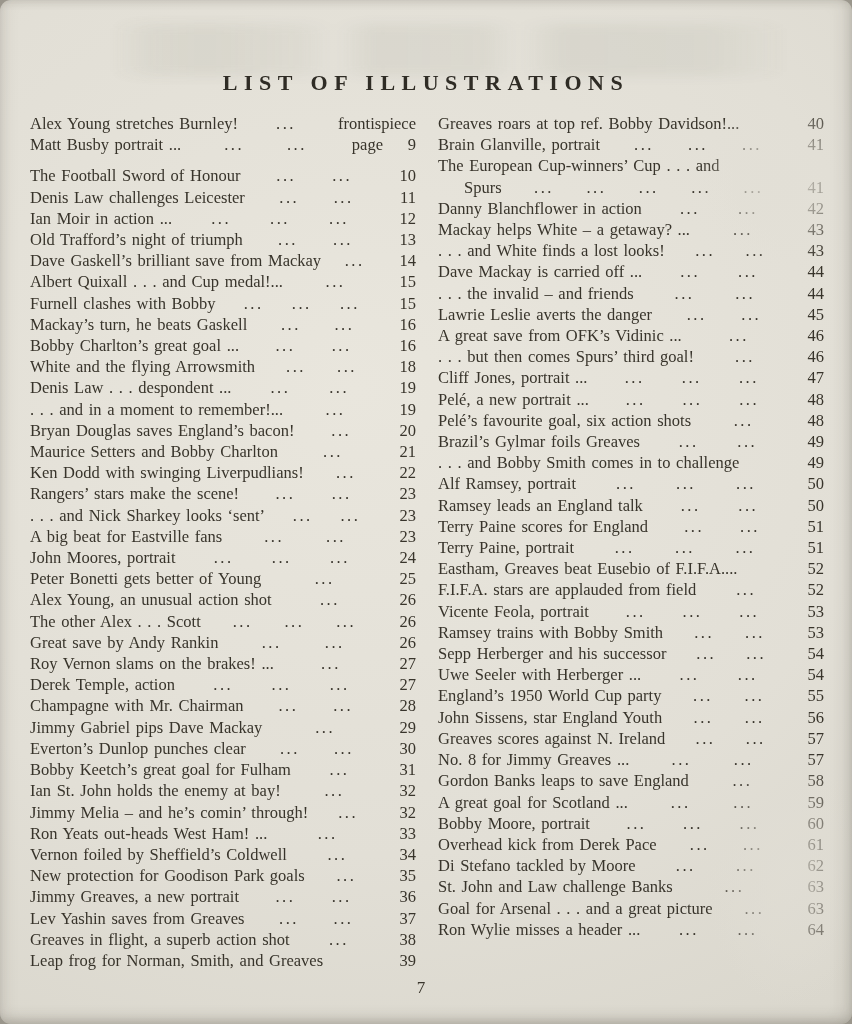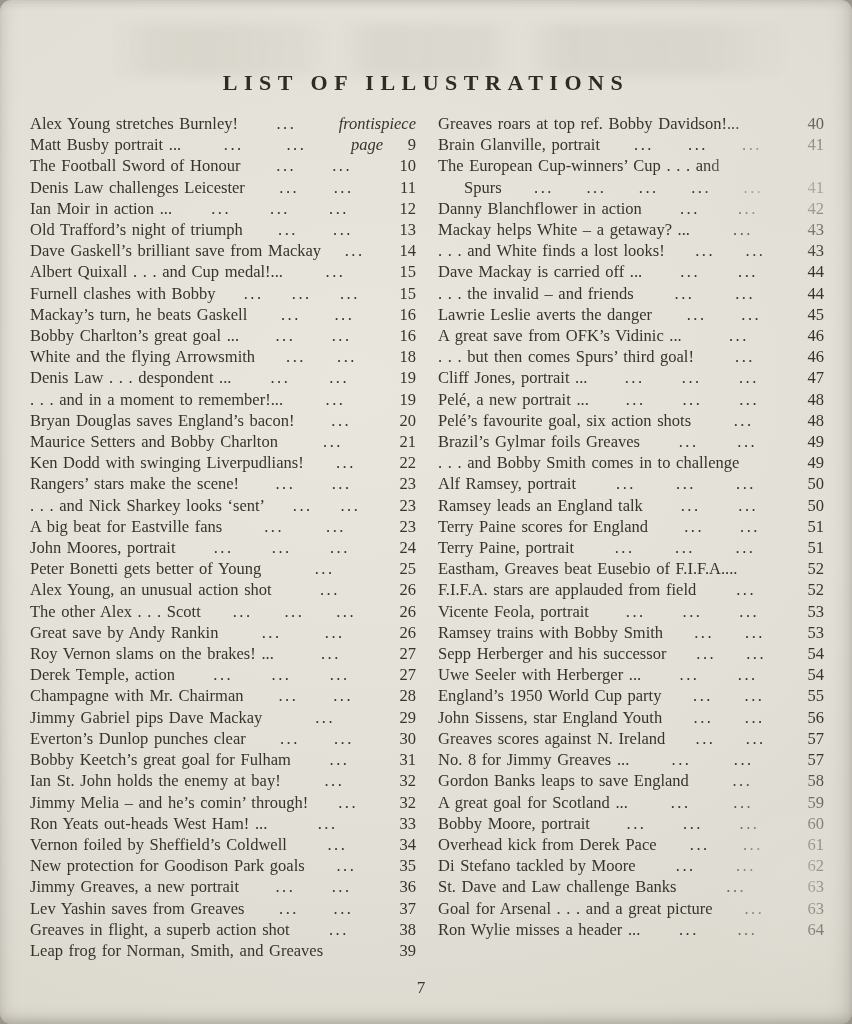--- a/index.html
+++ b/index.html
@@ -45,23 +45,23 @@
     line-height:21.2px;font-size:16.5px;
     white-space:nowrap;word-spacing:1.5px;
   }
   .row.ind .t{padding-left:26px;}
   .t{flex:0 0 auto;}
   .leader{
     flex:1 1 0;min-width:4px;overflow:hidden;
     display:flex;justify-content:space-evenly;
   }
   .dg{letter-spacing:2.5px;}
-  .pre{font-style:italic;margin:0 5px 0 2px;}
+  .pre{margin:0 5px 10px 2px;}
   .p{flex:0 0 auto;min-width:24px;text-align:right;margin-left:4px;}
-  .p.it{font-style:italic;min-width:0;}
+  .p.it{min-width:0;}
   .folio{
     position:absolute;bottom:26px;left:0;right:10px;
     text-align:center;font-size:17px;color:#3a362d;z-index:1;
   }
   .fade{position:absolute;pointer-events:none;z-index:2;}
   .fade-tr{
     top:96px;right:-18px;width:170px;height:170px;
     background:radial-gradient(closest-side, rgba(226,223,214,.92) 0%, rgba(226,223,214,.55) 55%, rgba(226,223,214,0) 100%);
   }
   .fade-br{
@@ -810,21 +810,21 @@
     <span class="t">Di Stefano tackled by Moore</span>
     <span class="leader">
             <span class="dg">...</span>
             <span class="dg">...</span>
           </span>
 
     <span class="p">62</span>
   </div>
 
   <div class="row">
-    <span class="t">St. Dave and Law challenge Banks</span>
+    <span class="t">St. John and Law challenge Banks</span>
     <span class="leader">
             <span class="dg">...</span>
           </span>
 
     <span class="p">63</span>
   </div>
 
   <div class="row">
     <span class="t">Goal for Arsenal . . . and a great picture</span>
     <span class="leader">

